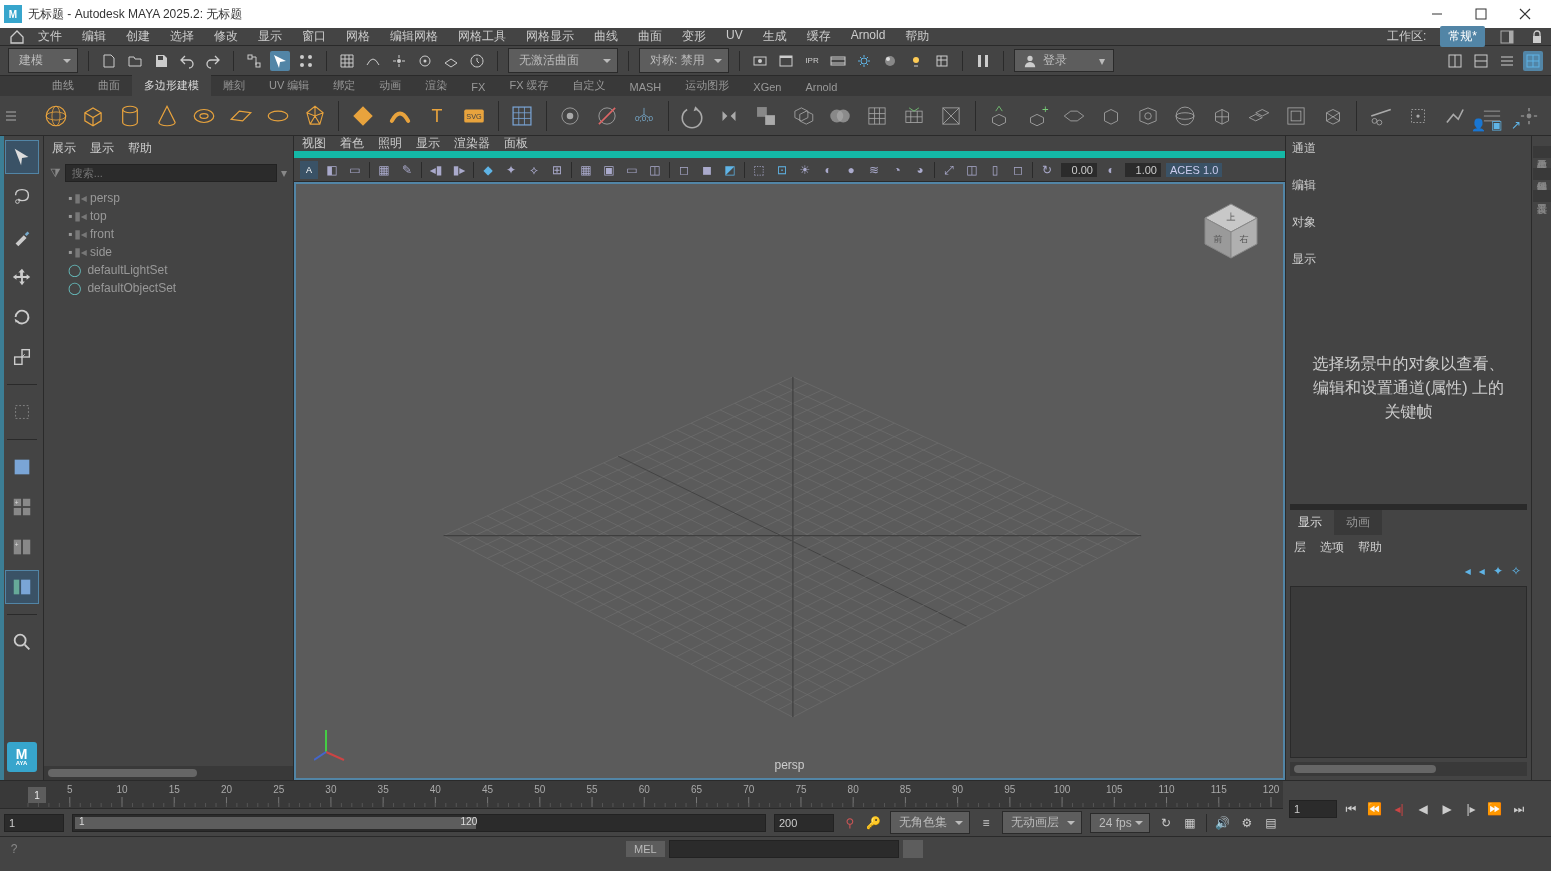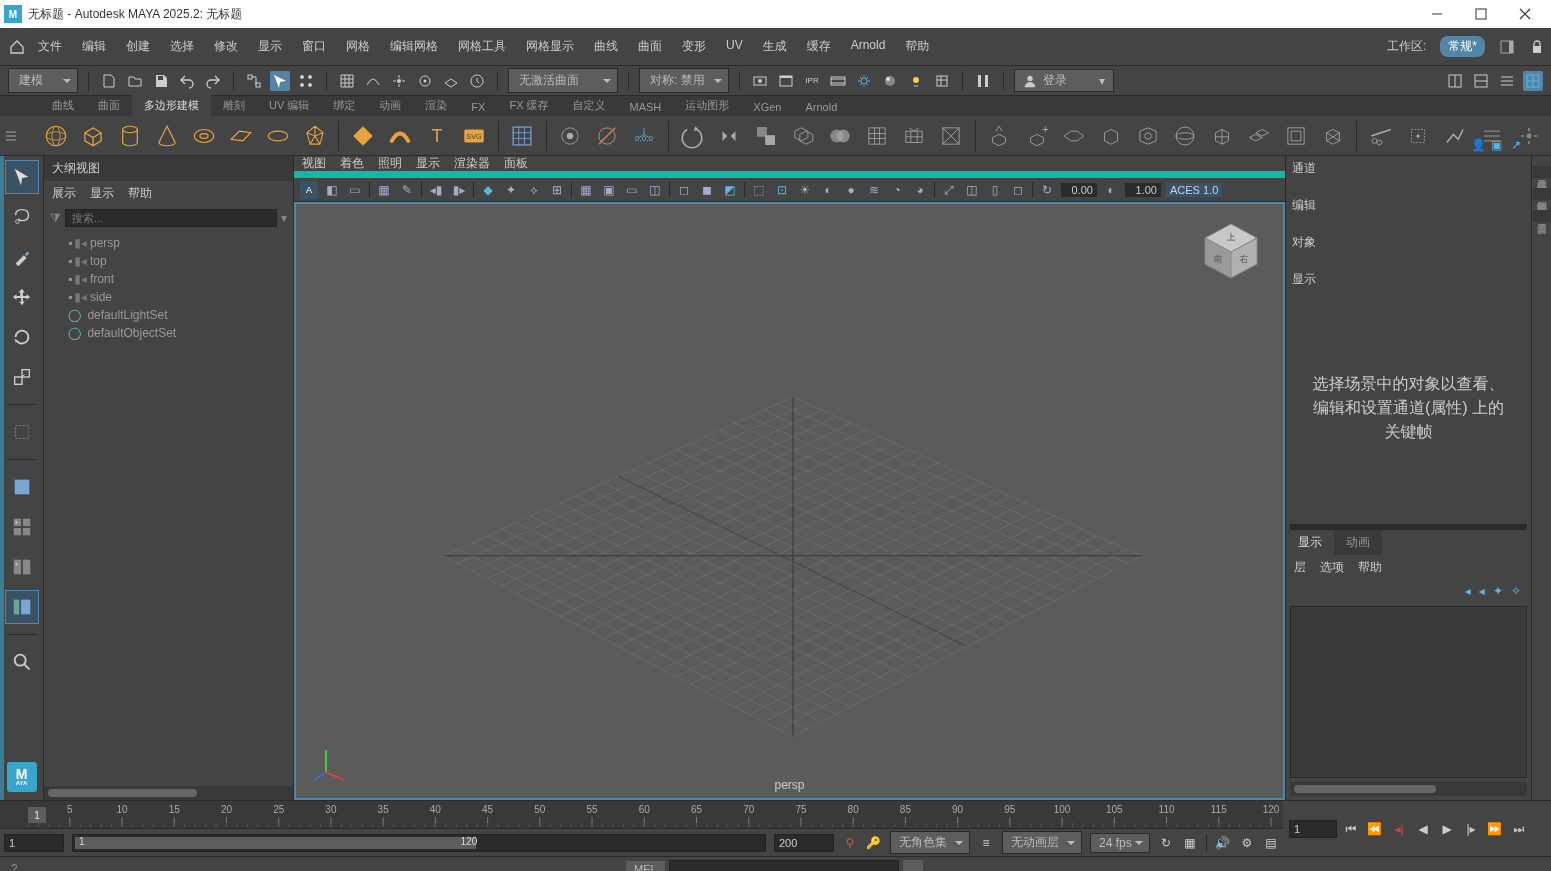--- a/index.html
+++ b/index.html
@@ -5,25 +5,25 @@
 * { margin: 0; padding: 0; box-sizing: border-box; font-family: "Microsoft YaHei", Arial, sans-serif; }
 body { background: #444444; color: #bbbbbb; font-size: 12px; overflow: hidden; height: 871px; width: 1551px; }
 
 
 .titlebar { height: 28px; background: #ffffff; display: flex; align-items: center; padding: 0 4px; color: #333; }
 .titlebar .app-icon { width: 18px; height: 18px; background: #37a5cc; margin-right: 6px; display:flex; align-items:center; justify-content:center; color:#fff; font-size:10px; font-weight:bold;}
 .titlebar .spacer { flex: 1; }
 .win-btn { width: 44px; height: 28px; display: flex; align-items: center; justify-content: center; color:#333;}
 
 
-.menubar { height: 38px; background: #444444; display: flex; align-items: center; padding: 0 6px; gap: 0; border-bottom: 1px solid #2a2a2a; }
+.menubar { height: 18px; background: #444444; display: flex; align-items: center; padding: 0 6px; gap: 0; border-bottom: 1px solid #2a2a2a; }
 .menubar .home-icon { width: 22px; height: 22px; display:flex; align-items:center; justify-content:center; color:#ccc;}
 .menu-item { padding: 4px 10px; color: #ccc; cursor: default; }
 .workspace { display:flex; align-items:center; gap:14px; margin-left:auto; color:#ccc;}
-.workspace-dd { background:#5285a6; padding:2px 8px; border-radius:8px; color:#fff;}
+.workspace-dd { background:#5285a6; padding:2px 8px; border-radius:2px; color:#fff;}
 .lock-ico { width:16px;height:16px; display:flex;align-items:center;justify-content:center;}
 .sidebar-ico { width:16px;height:16px; display:flex;align-items:center;justify-content:center;}
 
 
 .statusline { height: 30px; background: #444; border-bottom: 1px solid #2a2a2a; display:flex; align-items:center; padding: 0 8px; gap:6px;}
 .status-dd { background:#5d5d5d; padding: 3px 16px 3px 10px; min-width:70px; border:1px solid #2a2a2a; position:relative;}
 .status-dd:after { content:""; position:absolute; right:6px; top:50%; margin-top:-2px; border:4px solid transparent; border-top-color:#bbb;}
 .sep { width:1px; height:20px; background:#2a2a2a; margin: 0 4px; }
 .tb-ico { width:20px; height:20px; display:flex; align-items:center; justify-content:center; color:#ccc; }
 .tb-ico svg { width:16px; height:16px; }
@@ -718,21 +718,20 @@
           <path d="M15 15l5 5" stroke="#ccc" stroke-width="2"></path>
         </svg>
       </div>
     <div class="maya-badge">
         <span class="m">M</span>
         <span class="aya">AYA</span>
       </div>
   </div>
 
   <div class="outliner">
-    <div class="outliner-title">大纲视图</div>
     <div class="outliner-menu" id="outliner-menu">
         <span>展示</span>
         <span>显示</span>
         <span>帮助</span>
       </div>
     <div class="outliner-search">
       <span style="color:#888">⧩</span>
       <input type="text" placeholder="搜索..." style="">
       <span style="color:#888">▾</span>
     </div>

